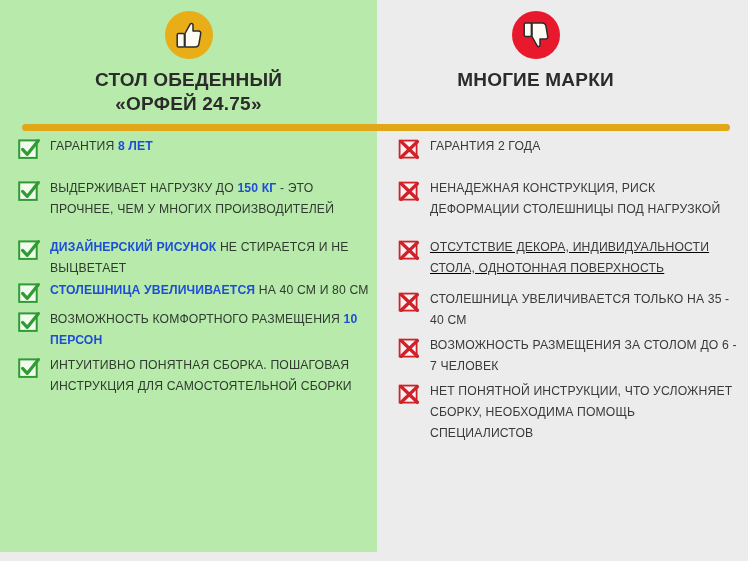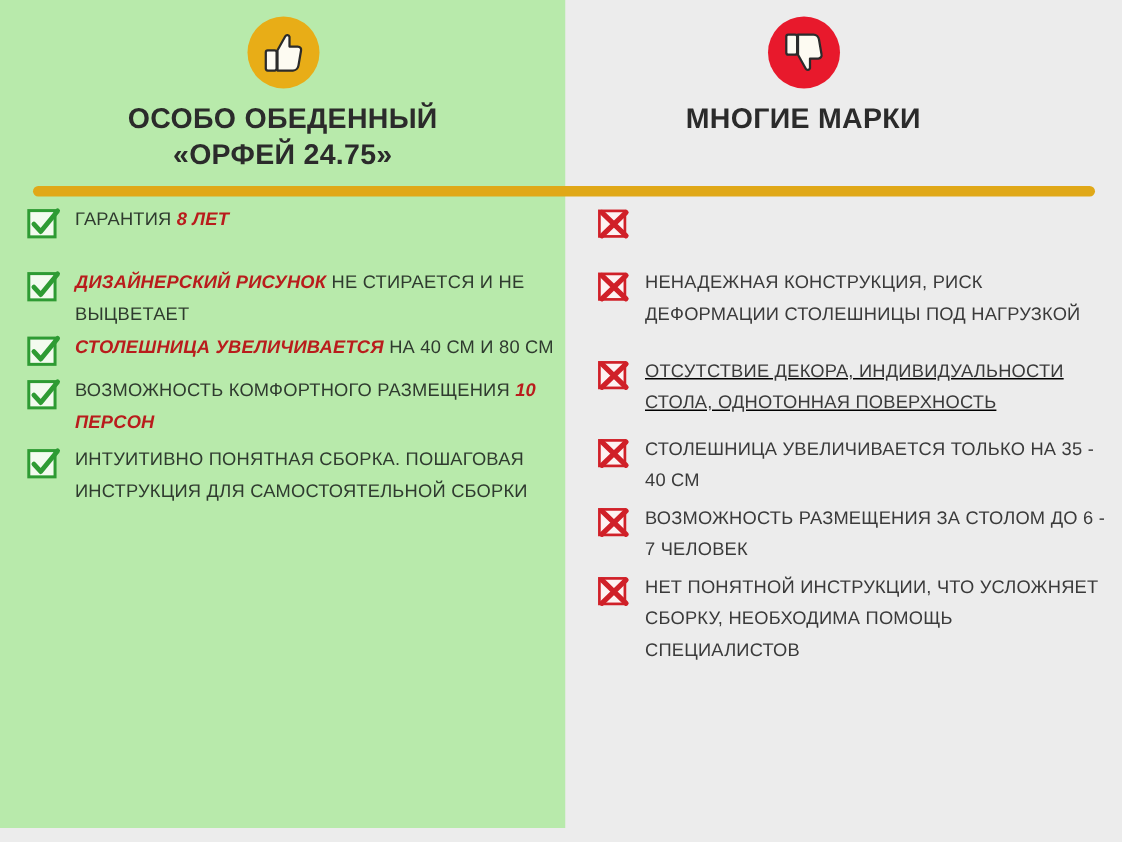--- a/index.html
+++ b/index.html
@@ -77,21 +77,21 @@
   }
   .icon-box svg{display:block;}
 
   .row-text{
     font-size:12.2px;
     line-height:21px;
     color:#353535;
     letter-spacing:0.15px;
     text-transform:uppercase;
   }
-  .row-text b{font-weight:bold;color:#b91c1c;font-style:italic;}
+  .row-text b{font-weight:bold;color:#1d4ed8;}
 
   .list.left .row-text{color:#2f3b2f;}
   .list.right .row-text{color:#3a3a3a;}
 
   
   .sp-lg{margin-bottom:17px;}
   .sp-md{margin-bottom:10px;text-decoration:underline;}
   .sp-sm{margin-bottom:1px;}
   .sp-xs{margin-bottom:4px;}
 </style>
@@ -105,21 +105,21 @@
 
   <div class="header left">
     <div class="badge up">
       <svg width="30" height="30" viewBox="0 0 30 30">
         <path d="M11 27 L11 13.5 L16.2 4.2 C16.9 3 18.6 3.2 19 4.6 L19 11 L24.5 11
                  C26 11 27 12.3 26.7 13.7 L25 23.6 C24.7 25.5 23.2 27 21.3 27 Z" fill="#fdfbf2" stroke="#2b2b2b" stroke-width="1.5" stroke-linejoin="round"></path>
         <rect x="3.2" y="13.6" width="7.2" height="13.4" rx="1.3" fill="#fdfbf2" stroke="#2b2b2b" stroke-width="1.5"></rect>
       </svg>
     </div>
     <div class="head-title">
-      <span>ОСОБО ОБЕДЕННЫЙ</span>
+      <span>СТОЛ ОБЕДЕННЫЙ</span>
       <span class="l2">«ОРФЕЙ 24.75»</span>
     </div>
   </div>
 
   <div class="header right">
     <div class="badge down">
       <svg width="30" height="30" viewBox="0 0 30 30">
         <path d="M11 3 L11 16.5 L16.2 25.8 C16.9 27 18.6 26.8 19 25.4 L19 19 L24.5 19
                  C26 19 27 17.7 26.7 16.3 L25 6.4 C24.7 4.5 23.2 3 21.3 3 Z" fill="#fdfbf2" stroke="#2b2b2b" stroke-width="1.5" stroke-linejoin="round"></path>
         <rect x="3.2" y="3" width="7.2" height="13.4" rx="1.3" fill="#fdfbf2" stroke="#2b2b2b" stroke-width="1.5"></rect>
@@ -137,20 +137,29 @@
     <div class="row sp-lg">
       <span class="icon-box">
         <svg width="23" height="23" viewBox="0 0 23 23">
           <rect x="1.2" y="2.4" width="17.5" height="17.5" fill="#f3fbef" stroke="#2e9b33" stroke-width="2"></rect>
           <path d="M4.6 11.4 L9.2 16.4 L20.4 2.6" fill="none" stroke="#2e9b33" stroke-width="3.2" stroke-linecap="round" stroke-linejoin="round"></path>
         </svg>
       </span>
       <span class="row-text"><span>ГАРАНТИЯ </span><b>8 ЛЕТ</b><span></span></span>
     </div>
 
+    <div class="row sp-lg">
+      <span class="icon-box">
+        <svg width="23" height="23" viewBox="0 0 23 23">
+          <rect x="1.2" y="2.4" width="17.5" height="17.5" fill="#f3fbef" stroke="#2e9b33" stroke-width="2"></rect>
+          <path d="M4.6 11.4 L9.2 16.4 L20.4 2.6" fill="none" stroke="#2e9b33" stroke-width="3.2" stroke-linecap="round" stroke-linejoin="round"></path>
+        </svg>
+      </span>
+      <span class="row-text"><span>ВЫДЕРЖИВАЕТ НАГРУЗКУ ДО </span><b>150 КГ</b><span> - ЭТО ПРОЧНЕЕ, ЧЕМ У МНОГИХ ПРОИЗВОДИТЕЛЕЙ</span></span>
+    </div>
 
 
     <div class="row sp-sm">
       <span class="icon-box">
         <svg width="23" height="23" viewBox="0 0 23 23">
           <rect x="1.2" y="2.4" width="17.5" height="17.5" fill="#f3fbef" stroke="#2e9b33" stroke-width="2"></rect>
           <path d="M4.6 11.4 L9.2 16.4 L20.4 2.6" fill="none" stroke="#2e9b33" stroke-width="3.2" stroke-linecap="round" stroke-linejoin="round"></path>
         </svg>
       </span>
       <span class="row-text"><span></span><b>ДИЗАЙНЕРСКИЙ РИСУНОК</b><span> НЕ СТИРАЕТСЯ И НЕ ВЫЦВЕТАЕТ</span></span>
@@ -190,20 +199,21 @@
 
   <div class="list right">
 
     <div class="row sp-lg">
       <span class="icon-box">
         <svg width="23" height="23" viewBox="0 0 23 23">
           <rect x="1.6" y="2.6" width="17" height="17" fill="#fdf2f2" stroke="#d02028" stroke-width="1.8"></rect>
           <path d="M3.2 3.6 L19.4 19.2 M19.4 3.6 L3.2 19.2" fill="none" stroke="#d02028" stroke-width="3.4" stroke-linecap="round"></path>
         </svg>
       </span>
+      <span class="row-text"><span>ГАРАНТИЯ 2 ГОДА</span></span>
     </div>
 
     <div class="row sp-lg">
       <span class="icon-box">
         <svg width="23" height="23" viewBox="0 0 23 23">
           <rect x="1.6" y="2.6" width="17" height="17" fill="#fdf2f2" stroke="#d02028" stroke-width="1.8"></rect>
           <path d="M3.2 3.6 L19.4 19.2 M19.4 3.6 L3.2 19.2" fill="none" stroke="#d02028" stroke-width="3.4" stroke-linecap="round"></path>
         </svg>
       </span>
       <span class="row-text"><span>НЕНАДЕЖНАЯ КОНСТРУКЦИЯ, РИСК ДЕФОРМАЦИИ СТОЛЕШНИЦЫ ПОД НАГРУЗКОЙ</span></span>

